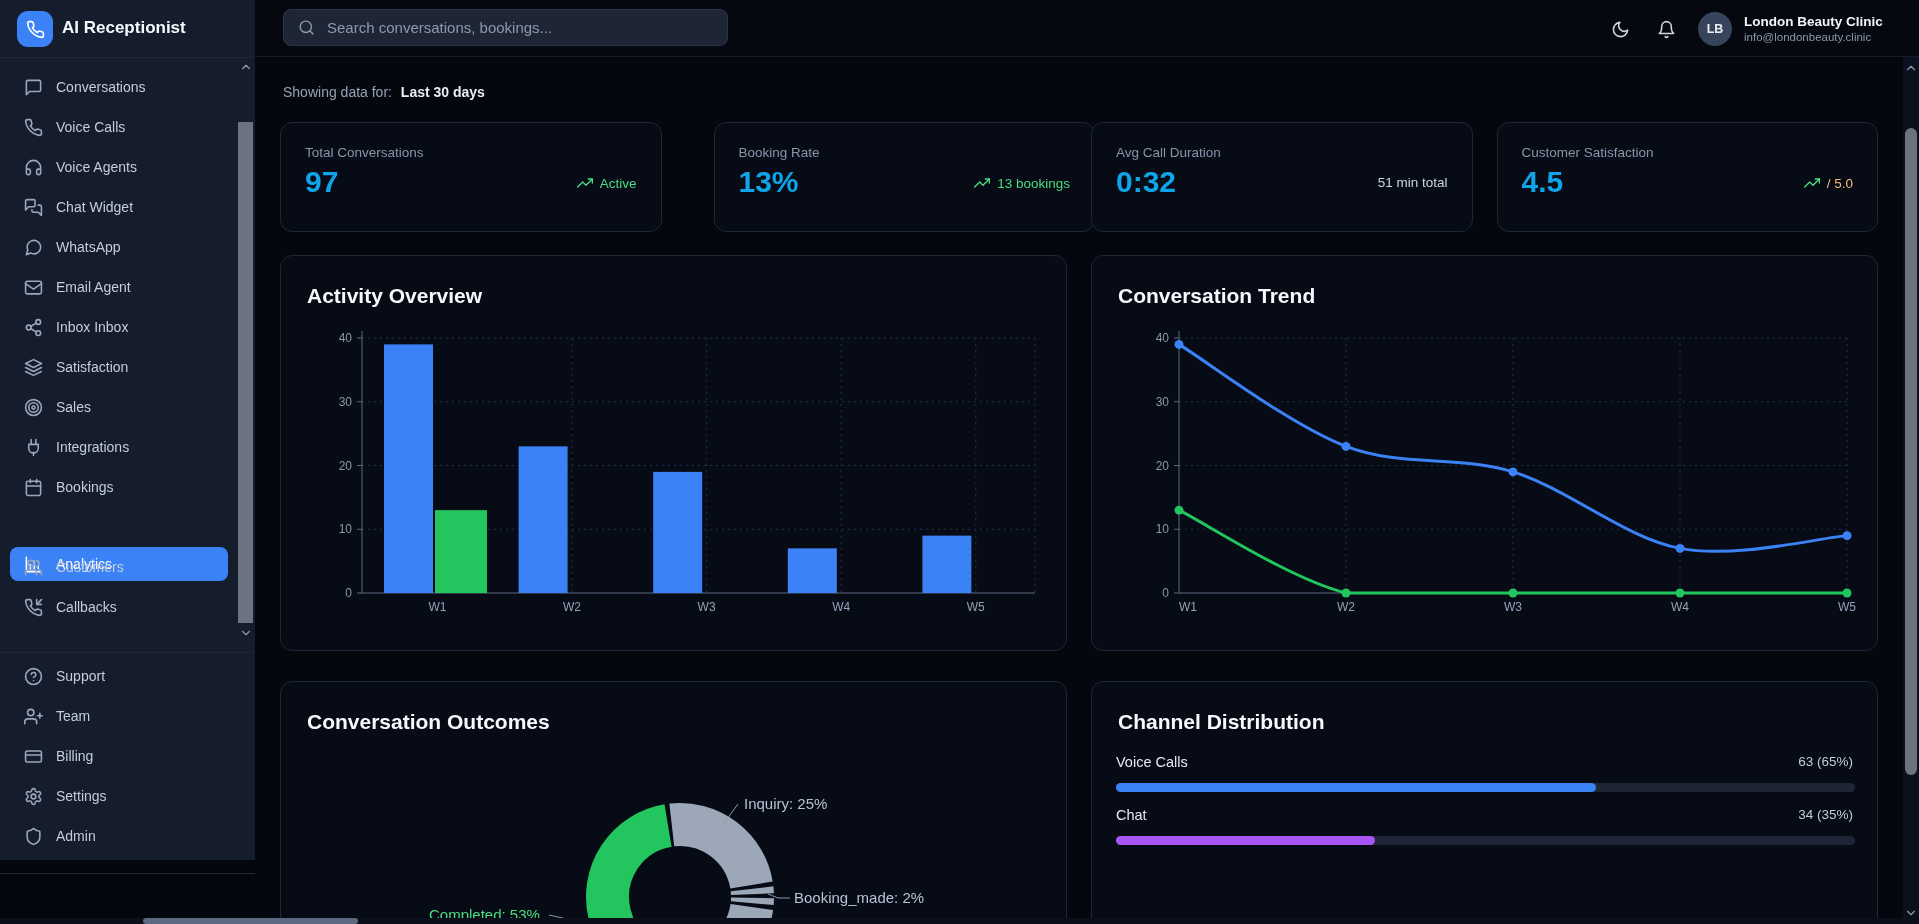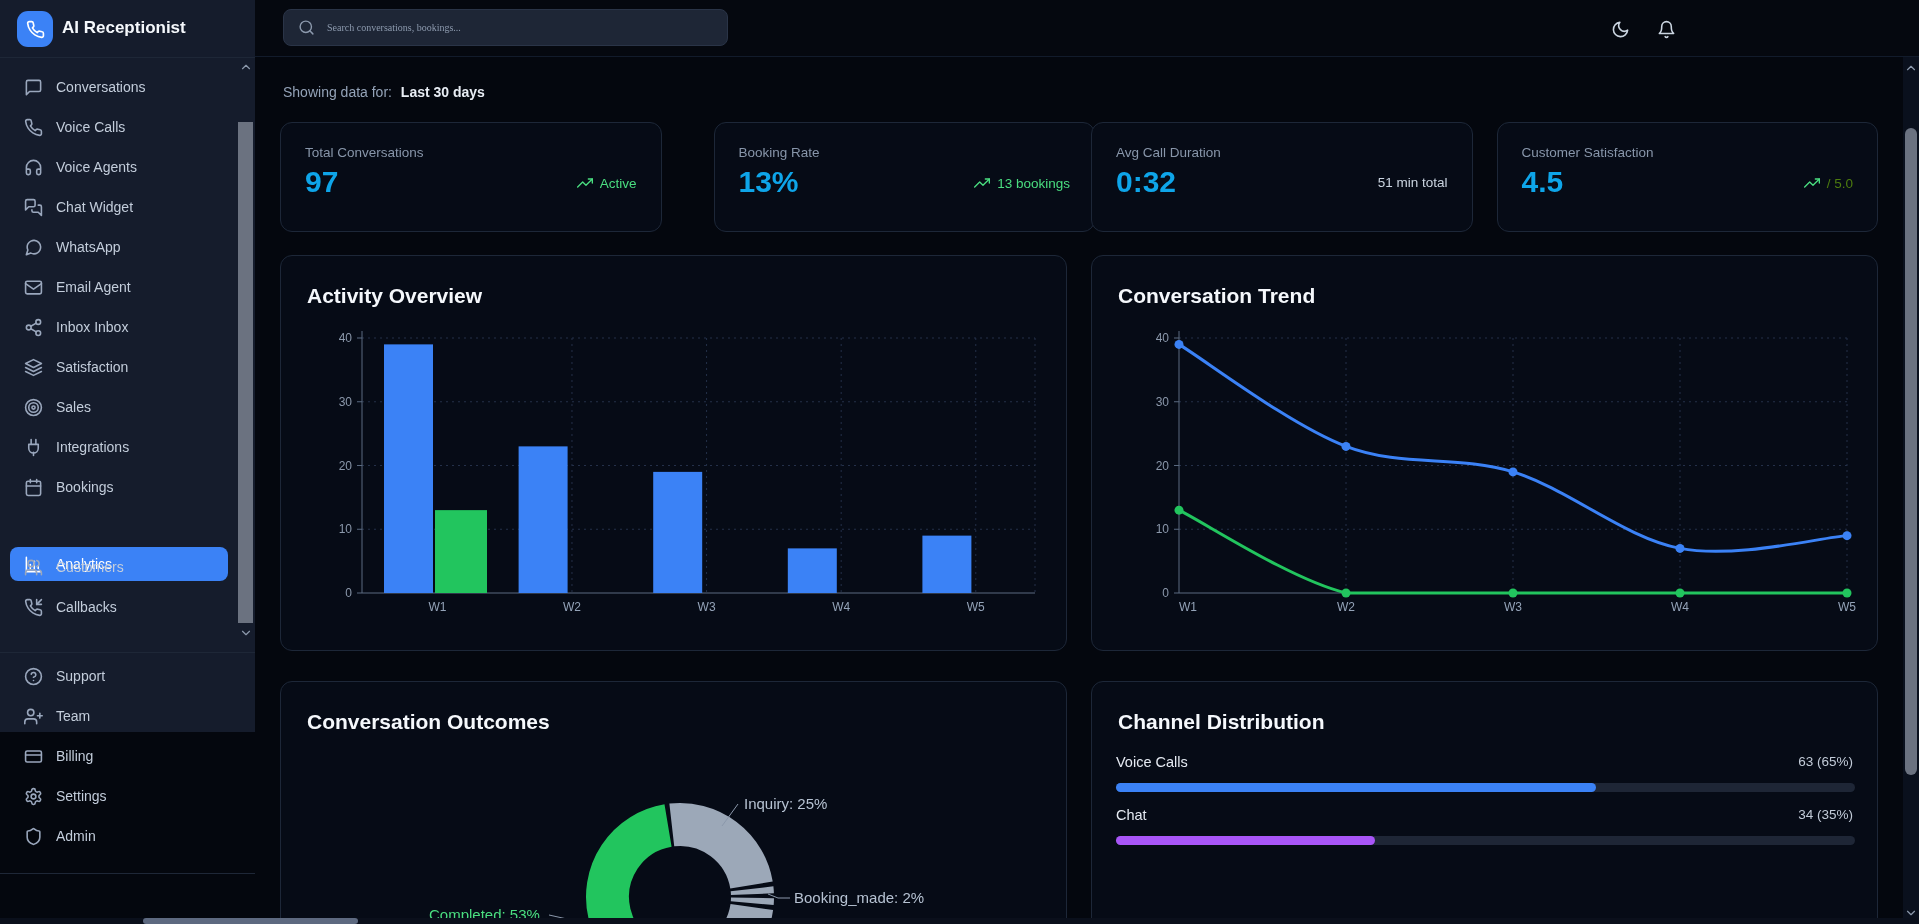--- a/index.html
+++ b/index.html
@@ -1,41 +1,41 @@
 <!DOCTYPE html>
 <html><head>
 <meta charset="utf-8">
 <style>
   html,body{margin:0;padding:0;background:#04070e;}
   .app{position:relative;width:1919px;height:924px;overflow:hidden;background:#04070e;
        font-family:"Liberation Sans",sans-serif;color:#e5eaf2;}
   
-  .sidebar{position:absolute;left:0;top:0;width:255px;height:732px;background:#151c2c;}
+  .sidebar{position:absolute;left:0;top:0;width:255px;height:860px;background:#151c2c;}
   .logo-row{position:absolute;left:0;top:0;width:255px;height:57px;border-bottom:1px solid #1e2737;
             display:flex;align-items:center;}
   .logo-badge{position:absolute;left:17px;top:11px;width:36px;height:36px;border-radius:11px;
               background:#3b82f6;display:flex;align-items:center;justify-content:center;}
   .logo-title{position:absolute;left:62px;top:18px;font-size:17px;font-weight:700;color:#f5f8fc;}
   .nav-item{position:absolute;left:10px;width:218px;height:34px;border-radius:8px;display:flex;
             align-items:center;padding-left:14px;box-sizing:border-box;gap:13px;cursor:pointer;
             color:#c3cddb;font-size:14px;font-weight:500;}
   .nav-item.active{background:#3b82f6;color:#ffffff;margin-top:37px;}
   .sb-divider{position:absolute;left:0;width:255px;height:1px;background:#1e2737;}
   .collapse-row{position:absolute;left:0;top:880px;width:255px;height:34px;display:flex;
                 align-items:center;justify-content:center;gap:8px;color:#9aa7bd;font-size:13.5px;cursor:pointer;}
   .sb-thumb{position:absolute;left:238px;top:122px;width:15px;height:501px;background:#6b7280;}
   .sb-chevron{position:absolute;left:239px;display:flex;}
   
   .topbar{position:absolute;left:255px;top:0;width:1664px;height:57px;background:#05080f;
           border-bottom:1px solid #121b2b;box-sizing:border-box;}
   .search{position:absolute;left:28px;top:9px;width:445px;height:37px;background:#1e2636;
           border:1px solid #2a3447;border-radius:8px;display:flex;align-items:center;
           padding-left:14px;box-sizing:border-box;gap:10px;}
-  .search input{background:transparent;border:none;outline:none;color:#3b82f6;font-size:10px;
-                width:370px;font-family:Liberation Serif, serif;}
+  .search input{background:transparent;border:none;outline:none;color:#3b82f6;font-size:15px;
+                width:370px;font-family:Liberation Sans, sans-serif;}
   .search input::placeholder{color:#8c99ad;}
   .icon-btn{position:absolute;top:14px;width:30px;height:30px;background:transparent;border:none;
             cursor:pointer;display:flex;align-items:center;justify-content:center;padding:0;}
   .user{position:absolute;left:1443px;top:7px;height:44px;display:flex;align-items:center;gap:12px;cursor:pointer;}
   .avatar{width:34px;height:34px;border-radius:50%;background:#36455c;color:#e9eef5;font-size:12.5px;
           font-weight:700;display:flex;align-items:center;justify-content:center;}
   .uname{font-size:13.5px;font-weight:700;color:#f1f5f9;line-height:17px;}
   .uemail{font-size:11.5px;color:#8b98ab;line-height:15px;}
   
   .filter{position:absolute;left:283px;top:84px;font-size:14px;color:#94a3b8;}
@@ -244,20 +244,27 @@
         <svg width="19" height="19" viewBox="0 0 24 24" fill="none" stroke="#cbd5e1" stroke-width="2" stroke-linecap="round" stroke-linejoin="round">
           <path d="M21 12.79A9 9 0 1 1 11.21 3 7 7 0 0 0 21 12.79z"></path>
         </svg>
       </button>
     <button class="icon-btn" style="left:1396px;" id="btn-bell">
         <svg width="19" height="19" viewBox="0 0 24 24" fill="none" stroke="#cbd5e1" stroke-width="2" stroke-linecap="round" stroke-linejoin="round">
           <path d="M18 8A6 6 0 0 0 6 8c0 7-3 9-3 9h18s-3-2-3-9"></path>
           <path d="M13.73 21a2 2 0 0 1-3.46 0"></path>
         </svg>
       </button>
+    <div class="user">
+      <div class="avatar">LB</div>
+      <div>
+        <div class="uname">London Beauty Clinic</div>
+        <div class="uemail">info@londonbeauty.clinic</div>
+      </div>
+    </div>
   </header>
 
   <div class="filter">
     <span>Showing data for:</span>
     <b>Last 30 days</b>
   </div>
 
   <div id="stats">
       <div class="card" style="left: 280px; top: 122px; width: 381.5px; height: 110px;">
         <div class="stat-label">Total Conversations</div>
@@ -284,21 +291,21 @@
       <div class="card" style="left: 1091px; top: 122px; width: 381.5px; height: 110px;">
         <div class="stat-label">Avg Call Duration</div>
         <div class="stat-value">0:32</div>
         <div class="stat-meta" style="color:#cbd5e1">
           <span>51 min total</span>
         </div>
       </div>
       <div class="card" style="left: 1496.5px; top: 122px; width: 381.5px; height: 110px;">
         <div class="stat-label">Customer Satisfaction</div>
         <div class="stat-value">4.5</div>
-        <div class="stat-meta" style="color:#4d7c0f">
+        <div class="stat-meta" style="color:#fdba74">
           <svg width="16" height="16" viewBox="0 0 24 24" fill="none" stroke="#4ade80" stroke-width="2" stroke-linecap="round" stroke-linejoin="round">
             <path d="m23 6-9.5 9.5-5-5L1 18"></path>
             <path d="M17 6h6v6"></path>
           </svg>
           <span>/ 5.0</span>
         </div>
       </div>
     </div>
 
   <section class="card" style="left:280px;top:255px;width:787px;height:396px;">

